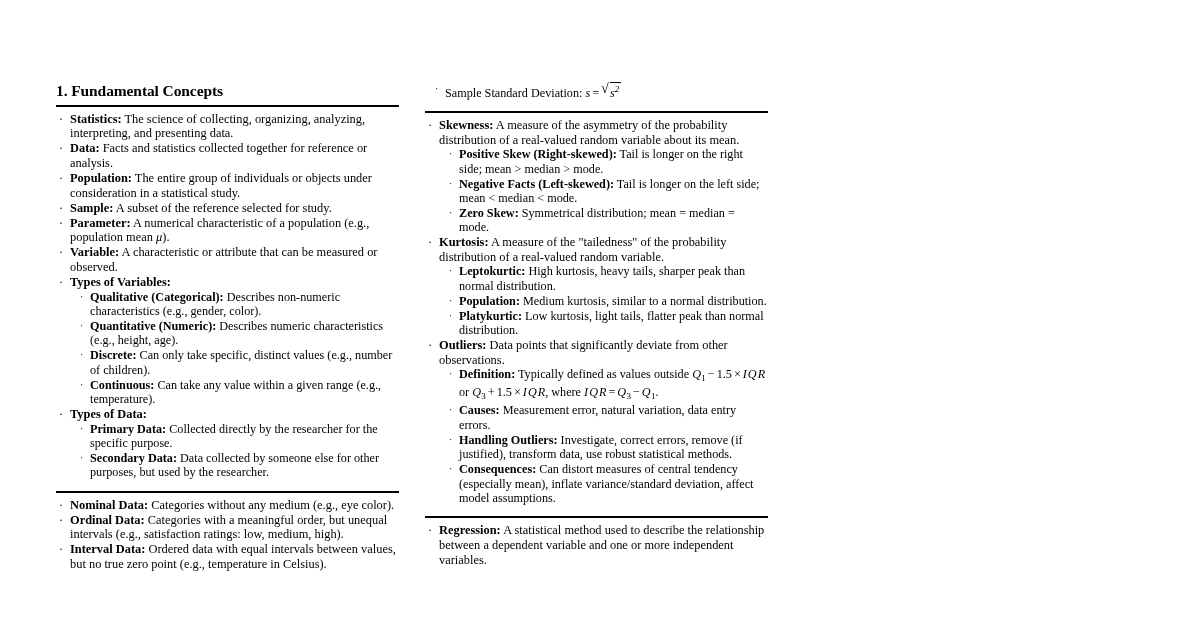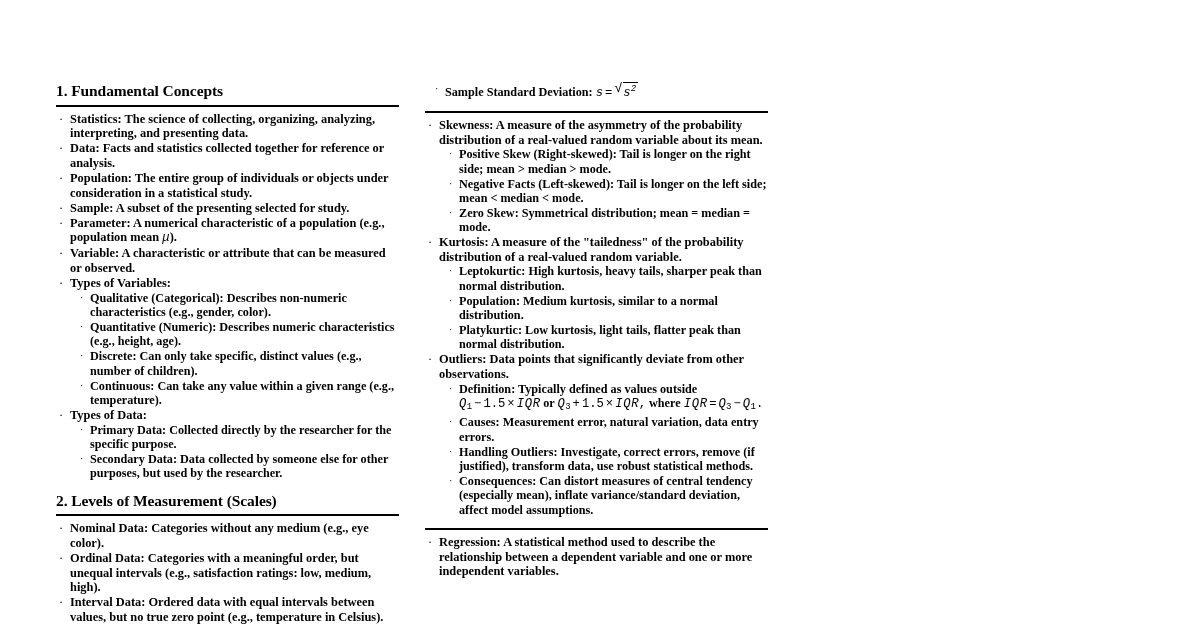--- a/index.html
+++ b/index.html
@@ -93,25 +93,25 @@
     line-height: 14.4px;
   }
   ul.lvl2 > li.item > .bullet {
     position: absolute;
     left: 4px;
     top: 0;
     font-size: 10px;
     line-height: 14.4px;
   }
   .term { font-weight: bold; }
-  .desc { font-weight: bold; }
+  .desc { font-weight: normal; }
 
   
   .math {
-    font-family: Liberation Mono, monospace;
+    font-family: Liberation Serif, serif;
     font-style: italic;
     white-space: nowrap;
     text-align: right;
   }
   .math .num, .math .op {
     font-style: normal;
   }
   .math .op { padding: 0 2px; }
   .mvar { font-style: italic; }
   .msub {
@@ -166,21 +166,21 @@
           <li class="item">
             <span class="bullet">·</span>
             <span class="term">Data:</span><span class="desc"> Facts and statistics collected together for reference or analysis.</span>
           </li>
           <li class="item">
             <span class="bullet">·</span>
             <span class="term">Population:</span><span class="desc"> The entire group of individuals or objects under consideration in a statistical study.</span>
           </li>
           <li class="item">
             <span class="bullet">·</span>
-            <span class="term">Sample:</span><span class="desc"> A subset of the presenting selected for study.</span>
+            <span class="term">Sample:</span><span class="desc"> A subset of the reference selected for study.</span>
           </li>
           <li class="item">
             <span class="bullet">·</span>
             <span class="term">Parameter:</span><span class="desc"> A numerical characteristic of a population (e.g., population mean </span><span class="math mvar">μ</span><span class="desc">).</span>
           </li>
           <li class="item">
             <span class="bullet">·</span>
             <span class="term">Variable:</span><span class="desc"> A characteristic or attribute that can be measured or observed.</span>
           </li>
           <li class="item">
@@ -216,21 +216,20 @@
               <li class="item">
                 <span class="bullet">·</span>
                 <span class="term">Secondary Data:</span><span class="desc"> Data collected by someone else for other purposes, but used by the researcher.</span>
               </li>
             </ul>
           </li>
         </ul>
       </div>
 
       <div class="section-block">
-        <h2 class="section-heading">2. Levels of Measurement (Scales)</h2>
         <hr class="rule">
         <ul class="lvl1">
           <li class="item">
             <span class="bullet">·</span>
             <span class="term">Nominal Data:</span><span class="desc"> Categories without any medium (e.g., eye color).</span>
           </li>
           <li class="item">
             <span class="bullet">·</span>
             <span class="term">Ordinal Data:</span><span class="desc"> Categories with a meaningful order, but unequal intervals (e.g., satisfaction ratings: low, medium, high).</span>
           </li>

